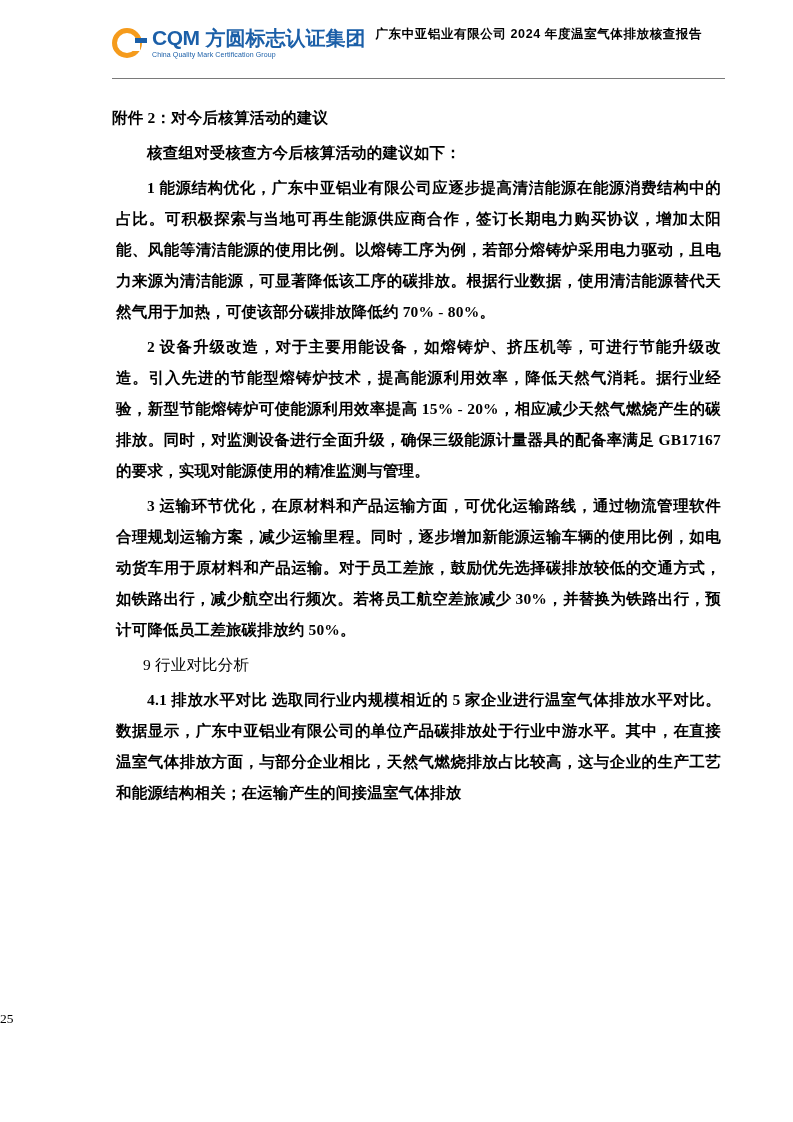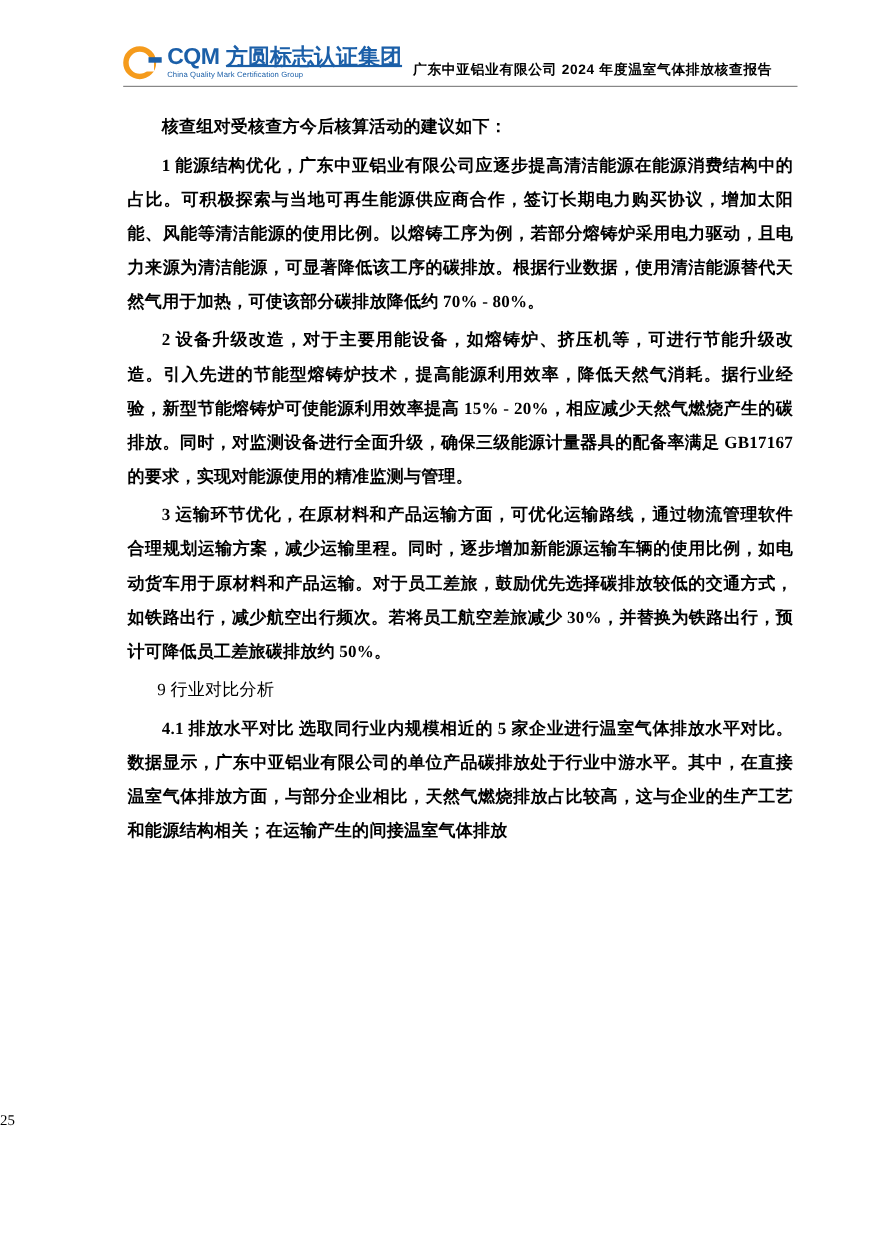--- a/index.html
+++ b/index.html
@@ -21,21 +21,21 @@
   
   .header {
     position: absolute;
     top: 26px;
     left: 112px;
     right: 68px;
     height: 52px;
   }
   .header-inner {
     display: flex;
-    align-items: flex-end;
+    align-items: flex-start;
     justify-content: flex-start;
     height: 48px;
   }
   .logo-block {
     display: flex;
     align-items: center;
     flex: 0 0 auto;
   }
   .logo-mark {
     position: relative;
@@ -165,31 +165,32 @@
   <div class="header">
     <div class="header-inner">
       <div class="logo-block">
         <div class="logo-mark">
           <div class="ring"></div>
           <div class="bar"></div>
         </div>
         <div class="logo-stack">
           <div style="display:flex; align-items:baseline;">
             <span class="logo-cqm">CQM</span>
-            <span class="logo-cn" style="margin-left:6px;text-decoration:underline;">方圆标志认证集团</span>
+            <span class="logo-cn" style="margin-left:6px;">方圆标志认证集团</span>
           </div>
           <div class="logo-en">China Quality Mark Certification Group</div>
         </div>
       </div>
       <div class="header-title">广东中亚铝业有限公司 2024 年度温室气体排放核查报告</div>
     </div>
   </div>
   <div class="header-rule"></div>
 
   <div class="content">
+    <div class="sec-title">附件 2：对今后核算活动的建议</div>
     <p class="para">核查组对受核查方今后核算活动的建议如下：</p>
     <p class="para">1  能源结构优化，广东中亚铝业有限公司应逐步提高清洁能源在能源消费结构中的占比。可积极探索与当地可再生能源供应商合作，签订长期电力购买协议，增加太阳能、风能等清洁能源的使用比例。以熔铸工序为例，若部分熔铸炉采用电力驱动，且电力来源为清洁能源，可显著降低该工序的碳排放。根据行业数据，使用清洁能源替代天然气用于加热，可使该部分碳排放降低约 70% - 80%。</p>
     <p class="para">2  设备升级改造，对于主要用能设备，如熔铸炉、挤压机等，可进行节能升级改造。引入先进的节能型熔铸炉技术，提高能源利用效率，降低天然气消耗。据行业经验，新型节能熔铸炉可使能源利用效率提高 15% - 20%，相应减少天然气燃烧产生的碳排放。同时，对监测设备进行全面升级，确保三级能源计量器具的配备率满足 GB17167 的要求，实现对能源使用的精准监测与管理。</p>
     <p class="para">3  运输环节优化，在原材料和产品运输方面，可优化运输路线，通过物流管理软件合理规划运输方案，减少运输里程。同时，逐步增加新能源运输车辆的使用比例，如电动货车用于原材料和产品运输。对于员工差旅，鼓励优先选择碳排放较低的交通方式，如铁路出行，减少航空出行频次。若将员工航空差旅减少 30%，并替换为铁路出行，预计可降低员工差旅碳排放约 50%。</p>
     <p class="subhead">9 行业对比分析</p>
     <p class="para">4.1  排放水平对比  选取同行业内规模相近的 5 家企业进行温室气体排放水平对比。数据显示，广东中亚铝业有限公司的单位产品碳排放处于行业中游水平。其中，在直接温室气体排放方面，与部分企业相比，天然气燃烧排放占比较高，这与企业的生产工艺和能源结构相关；在运输产生的间接温室气体排放</p>
   </div>
 
   <div class="footer">25</div>
 

